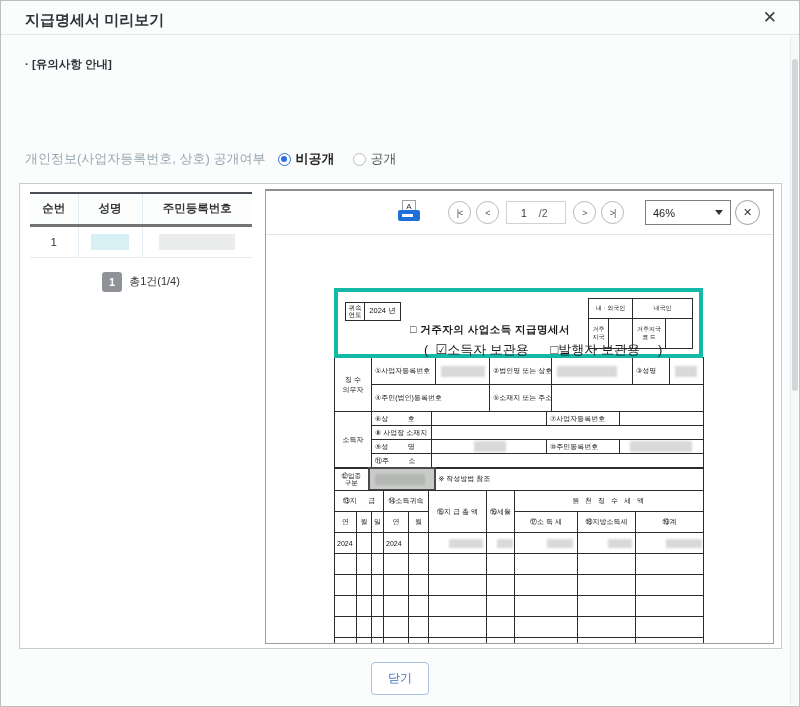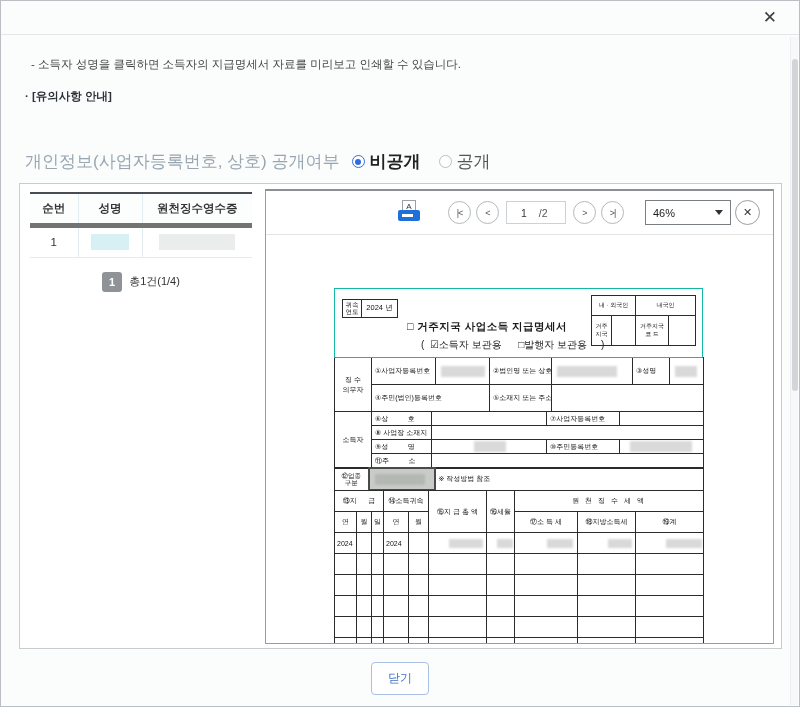--- a/index.html
+++ b/index.html
@@ -13,36 +13,36 @@
   .hdr-divider { position:absolute; top:33px; left:0; right:0; border-top:1px solid #e3e7e9; }
 
   
   .notices { position:absolute; top:56px; left:24px; right:30px; font-size:11.5px; color:#333; }
   .notices p { margin:0; line-height:1.35; }
   .n-bold { font-weight:bold; color:#2d3238; margin-bottom:5px !important; }
   .n-sub { margin-left:6px !important; color:#444; }
   .n-gap { margin-bottom:16px !important; }
 
   
-  .privacy-row { position:absolute; top:149px; left:24px; display:flex; align-items:flex-start; font-size:17px; }
+  .privacy-row { position:absolute; top:149px; left:24px; display:flex; align-items:flex-start; font-size:13px; }
   .privacy-label { color:#99a6b1; margin-right:12px; }
   .radio { display:flex; align-items:center; margin-right:18px; color:#222; cursor:pointer; }
   .radio-circle { width:13px; height:13px; border-radius:50%; border:1px solid #b9bec2; background:#fff; margin-right:5px; position:relative; }
   .radio.on .radio-circle { border-color:#2f6de0; }
   .radio.on .radio-circle::after { content:''; position:absolute; inset:2.5px; background:#2f6de0; border-radius:50%; }
   .radio.on span.rlabel { font-weight:bold; }
   .radio.off span.rlabel { color:#555; }
 
   
   .main-box { position:absolute; left:18px; top:182px; width:763px; height:466px; border:1px solid #c6ccd0; background:#fff; }
 
   
   .left-panel { position:absolute; left:10px; top:8px; width:232px; }
   table.earners { width:222px; border-collapse:collapse; border-top:2px solid #474d53; font-size:11.5px; table-layout:fixed; }
-  table.earners th { background:#fcfdfd; height:32px; font-weight:bold; color:#333; border-bottom:5px solid #737373; }
+  table.earners th { background:#fcfdfd; height:32px; font-weight:bold; color:#333; border-bottom:3px solid #737373; }
   table.earners th + th, table.earners td + td { border-left:1px solid #e2edf3; }
   table.earners td { height:32px; text-align:center; border-bottom:1px solid #e6ebee; color:#333; }
   .mask-name { display:inline-block; width:38px; height:16px; background:#d7f0f4; vertical-align:middle; }
   .mask-rrn { display:inline-block; width:76px; height:16px; background:#ebedec; vertical-align:middle; }
   .pagination { margin-top:14px; width:222px; display:flex; justify-content:center; align-items:center; font-size:11px; color:#333; }
   .page-btn { width:20px; height:20px; background:#8f9397; color:#fff; border-radius:3px; display:flex; align-items:center; justify-content:center; font-size:11px; font-weight:bold; margin-right:7px; cursor:pointer; }
 
   
   .preview-panel { position:absolute; left:245px; top:5px; width:509px; height:455px; border:1px solid #989da0; border-top:2px solid #8a9094; background:#fff; }
   .toolbar { height:44px; border-bottom:1px solid #e4e4e4; display:flex; align-items:center; }
@@ -56,26 +56,26 @@
   .pf-val { margin-left:14px; } .pf-total { margin-left:12px; color:#555; }
   .zoom-select { margin-left:16px; width:86px; height:25px; border:1px solid #7a7f83; display:flex; align-items:center; justify-content:space-between; padding:0 7px; font-size:11px; color:#222; background:#fff; cursor:pointer; }
   .zoom-caret { width:0; height:0; border-left:4px solid transparent; border-right:4px solid transparent; border-top:5px solid #333; }
   .tb-close { margin-left:auto; margin-right:13px; width:25px; height:25px; border-radius:50%; border:1px solid #9aa0a3; color:#333; font-size:11px; display:flex; align-items:center; justify-content:center; background:#fff; letter-spacing:0; cursor:pointer; }
 
   
   .doc-area { position:absolute; top:45px; left:0; right:0; bottom:0; overflow:hidden; background:#fff; }
   .form { position:absolute; left:68px; top:52px; width:369px; color:#1a1a1a; }
   .form table { border-collapse:collapse; table-layout:fixed; width:369px; margin-top:-1px; }
   .form td { border:1px solid #2b2b2b; font-size:7px; padding:0 2px; overflow:hidden; white-space:pre; color:#111; }
-  .fa { position:relative; height:70px; border:1px solid #14b8a6; background:#fff; }
+  .fa { position:relative; height:70px; border:4px solid #14b8a6; background:#fff; }
   .year-table { position:absolute !important; left:7px; top:11px; width:55px !important; }
   .year-table td { text-align:center; white-space:pre-line; line-height:1.15; font-size:6.5px; padding:1px; }
   .year-val { font-size:7.5px !important; }
   .ftitle { position:absolute; left:72px; top:6px; font-size:10.5px; font-weight:bold; line-height:1.2; letter-spacing:0.5px; white-space:pre; }
-  .copy-line { position:absolute; left:86px; top:49px; font-size:10px; white-space:pre; }
+  .copy-line { position:absolute; left:86px; top:49px; font-size:13px; white-space:pre; }
   .nat-table { position:absolute !important; right:6px; top:7px; width:104px !important; }
   .nat-table td { text-align:center; white-space:pre-line; line-height:1.2; font-size:6px; padding:1px; }
   .nat-r1 td { height:20px; }
   .nat-r2 td { height:30px; }
   td.side { text-align:center; white-space:pre-line; line-height:1.3; }
   .agent-table td { height:27px; }
   .earner-table td { height:14px; }
   .biz-table td { height:22px; }
   td.lbl { padding-left:3px; }
   .fmask { height:11px; background:#d9d9d9; filter:blur(1px); margin:0 3px; }
@@ -90,25 +90,25 @@
 
   
   .sb-track { position:absolute; right:1px; top:36px; bottom:1px; width:8px; background:#f7f8f9; border-left:1px solid #ebedee; }
   .sb-thumb { position:absolute; top:22px; height:332px; width:6px; left:1px; background:#d3d6d9; border-radius:3px; cursor:grab; }
 </style>
 </head>
 <body>
 
 <div class="dialog">
 
+  <div class="dlg-title">지급명세서 미리보기</div>
   <div class="dlg-close">✕</div>
   <div class="hdr-divider"></div>
 
   <div class="notices">
-    <p class="n-sub n-gap">- 소득자 성명을 클릭하면 소득자의 지급명세서 자료를 미리보고 인쇄할 수 있습니다.</p>
     <p class="n-bold">· [유의사항 안내]</p>
   </div>
 
   <div class="privacy-row">
     <span class="privacy-label">개인정보(사업자등록번호, 상호) 공개여부</span>
     <span class="radio on">
       <span class="radio-circle"></span>
       <span class="rlabel">비공개</span>
     </span>
     <span class="radio off">
@@ -123,21 +123,21 @@
       <table class="earners">
         <colgroup>
             <col style="width:48px">
             <col style="width:64px">
             <col style="width:110px">
           </colgroup>
         <tbody>
             <tr>
           <th>순번</th>
           <th>성명</th>
-          <th>원천징수영수증</th>
+          <th>주민등록번호</th>
         </tr>
         <tr>
           <td>1</td>
           <td><span class="mask-name"></span></td>
           <td><span class="mask-rrn"></span></td>
         </tr>
       </tbody>
         </table>
       <div class="pagination">
         <span class="page-btn">1</span>
@@ -181,21 +181,21 @@
                 </colgroup>
               <tbody>
                   <tr>
                 <td style="white-space:pre-line">귀속
 연도</td>
                 <td class="year-val">2024  년</td>
               </tr>
             </tbody>
               </table>
             <div class="ftitle">
-              <div><span>□</span> <span>거주지국 사업소득 지급명세서</span></div>
+              <div><span>□</span> <span>거주자의 사업소득 지급명세서</span></div>
             </div>
             <div class="copy-line">(  ☑소득자 보관용      □발행자 보관용     )</div>
             <table class="nat-table">
               <colgroup>
                   <col style="width:20px">
                   <col style="width:24px">
                   <col style="width:33px">
                   <col style="width:27px">
                 </colgroup>
               <tbody>

